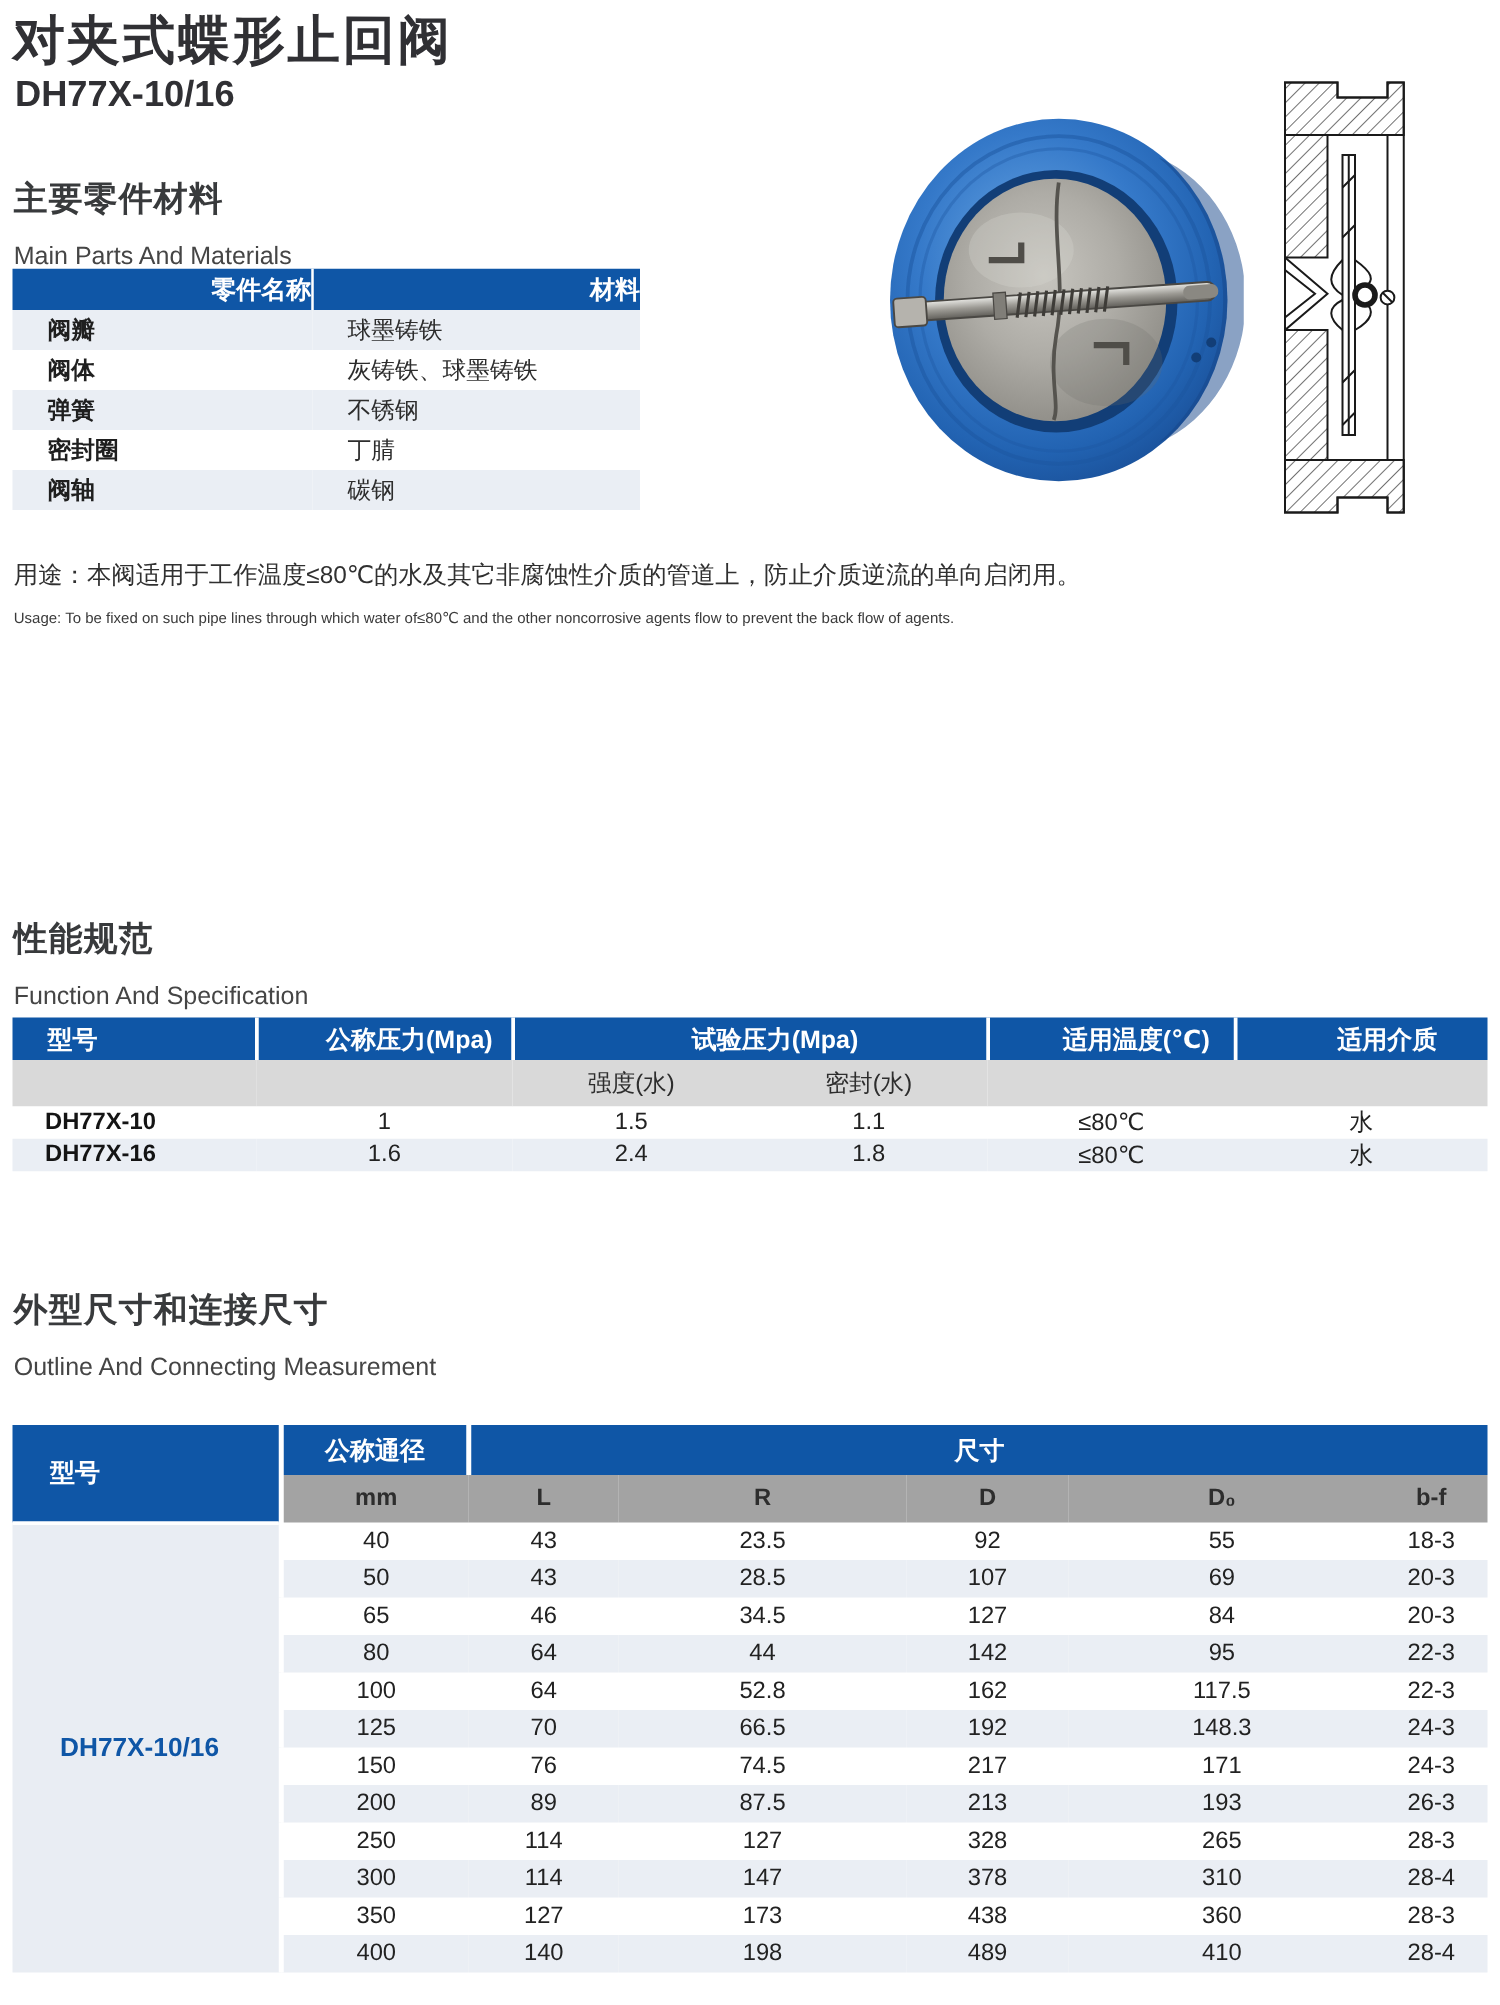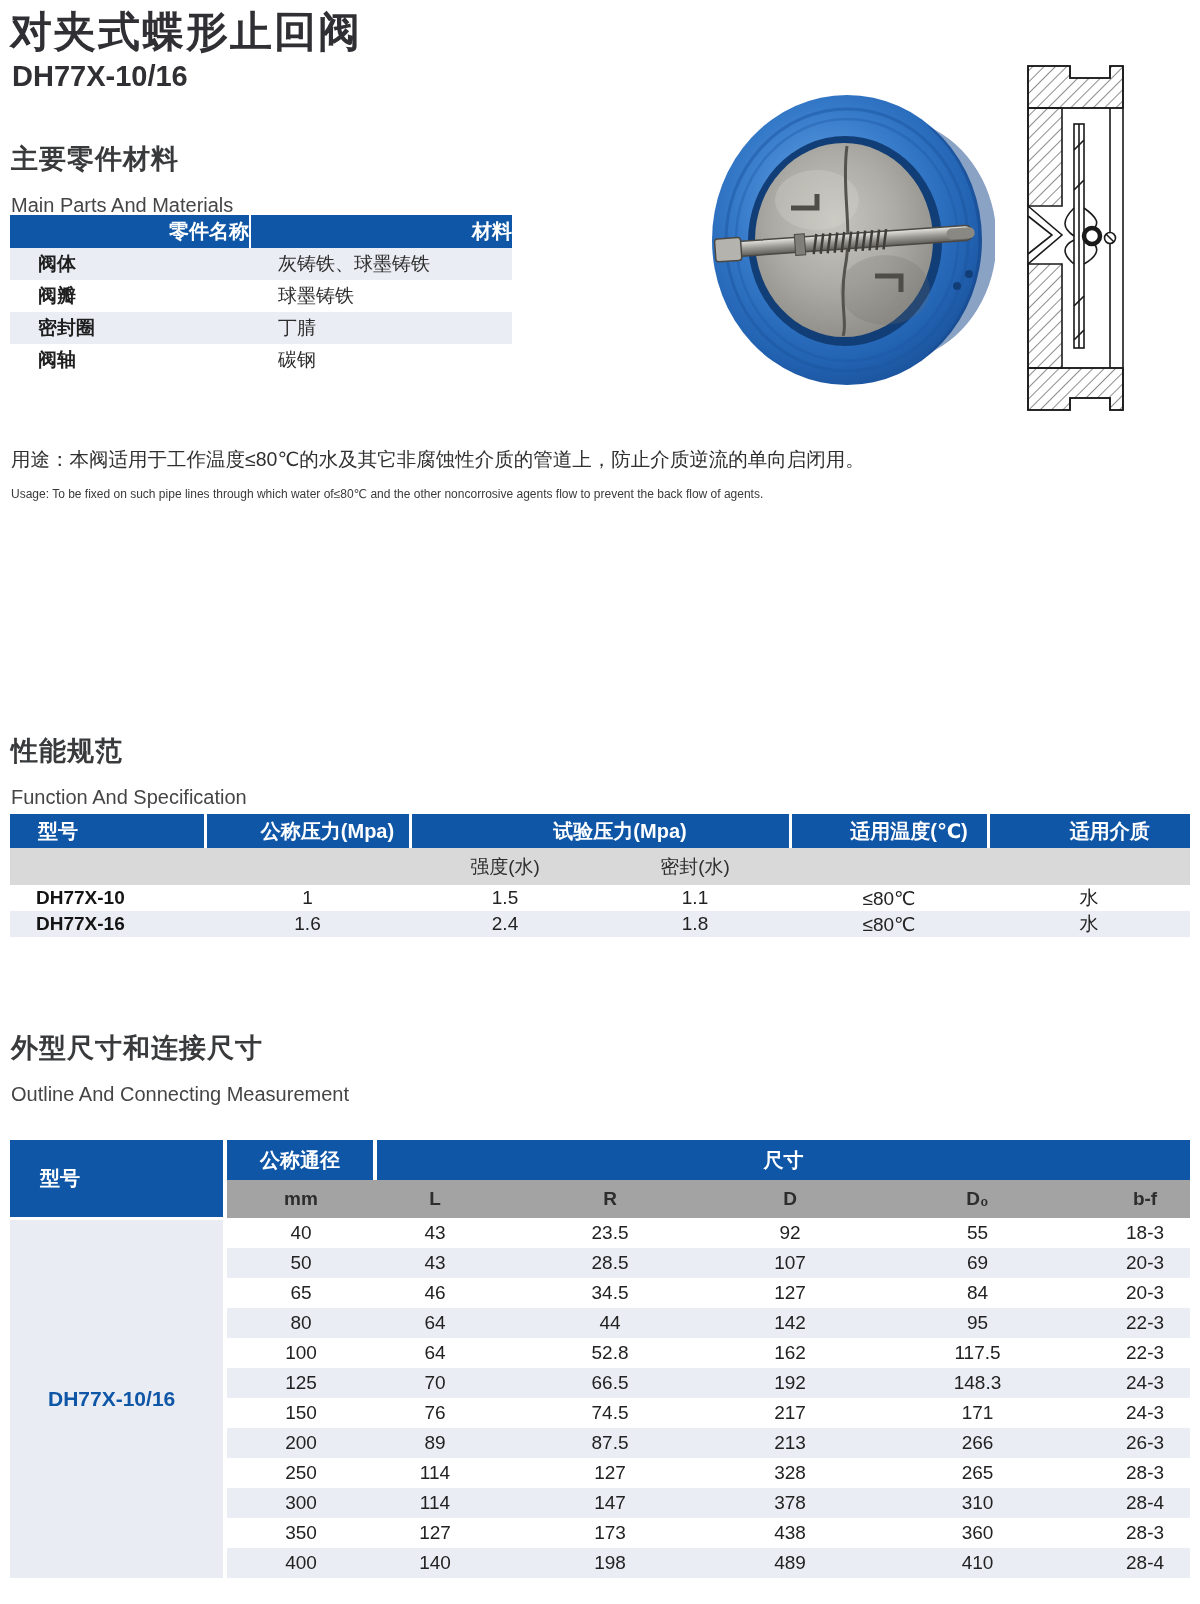--- a/index.html
+++ b/index.html
@@ -156,26 +156,30 @@
         <col style="width:262px">
       </colgroup>
     <thead>
       <tr>
         <th class="blue-th">零件名称</th>
         <th class="blue-th">材料</th>
       </tr>
     </thead>
     <tbody>
       <tr>
+        <td class="part">阀瓣</td>
+        <td>球墨铸铁</td>
+      </tr>
+      <tr>
         <td class="part">阀体</td>
         <td>灰铸铁、球墨铸铁</td>
       </tr>
       <tr>
-        <td class="part">阀瓣</td>
-        <td>球墨铸铁</td>
+        <td class="part">弹簧</td>
+        <td>不锈钢</td>
       </tr>
       <tr>
         <td class="part">密封圈</td>
         <td>丁腈</td>
       </tr>
       <tr>
         <td class="part">阀轴</td>
         <td>碳钢</td>
       </tr>
     </tbody>
@@ -321,21 +325,21 @@
         <td>74.5</td>
         <td>217</td>
         <td>171</td>
         <td>24-3</td>
       </tr>
       <tr>
         <td>200</td>
         <td>89</td>
         <td>87.5</td>
         <td>213</td>
-        <td>266</td>
+        <td>193</td>
         <td>26-3</td>
       </tr>
       <tr>
         <td>250</td>
         <td>114</td>
         <td>127</td>
         <td>328</td>
         <td>265</td>
         <td>28-3</td>
       </tr>

